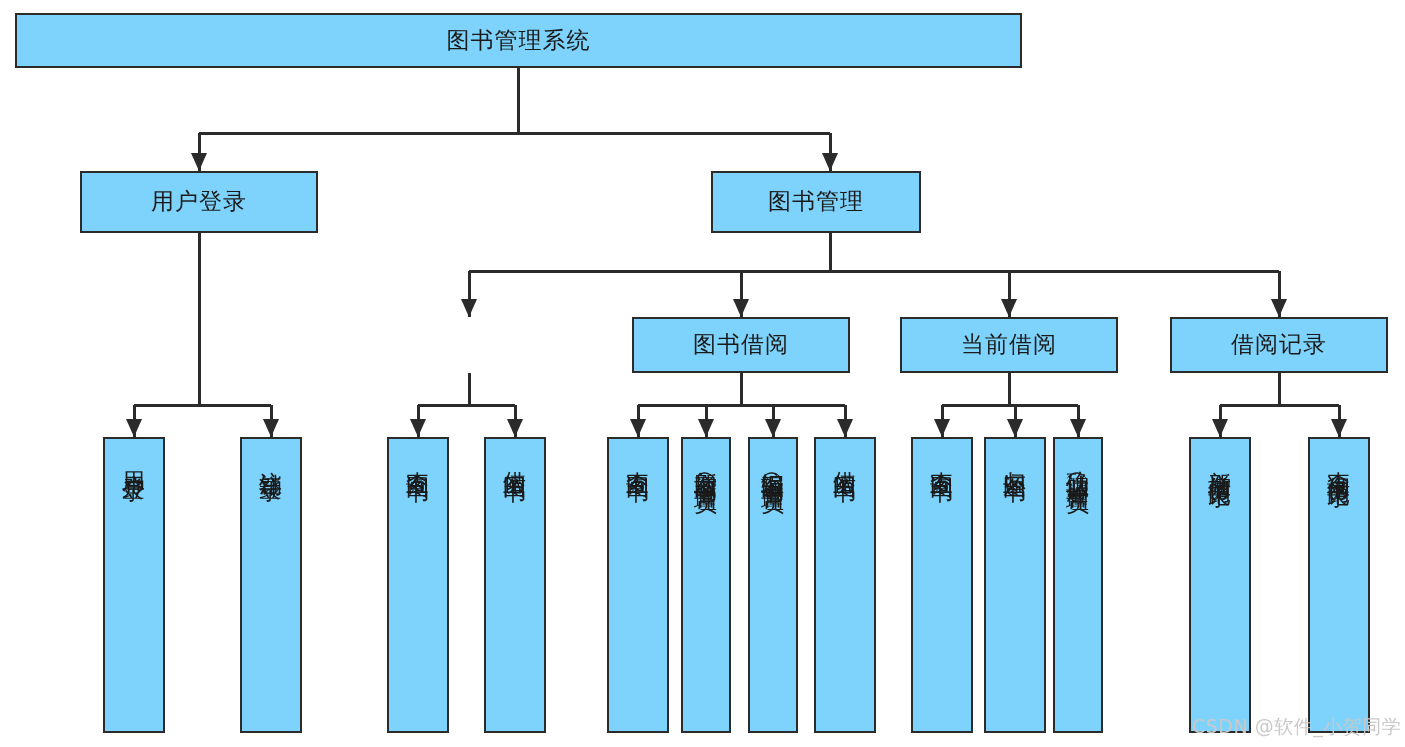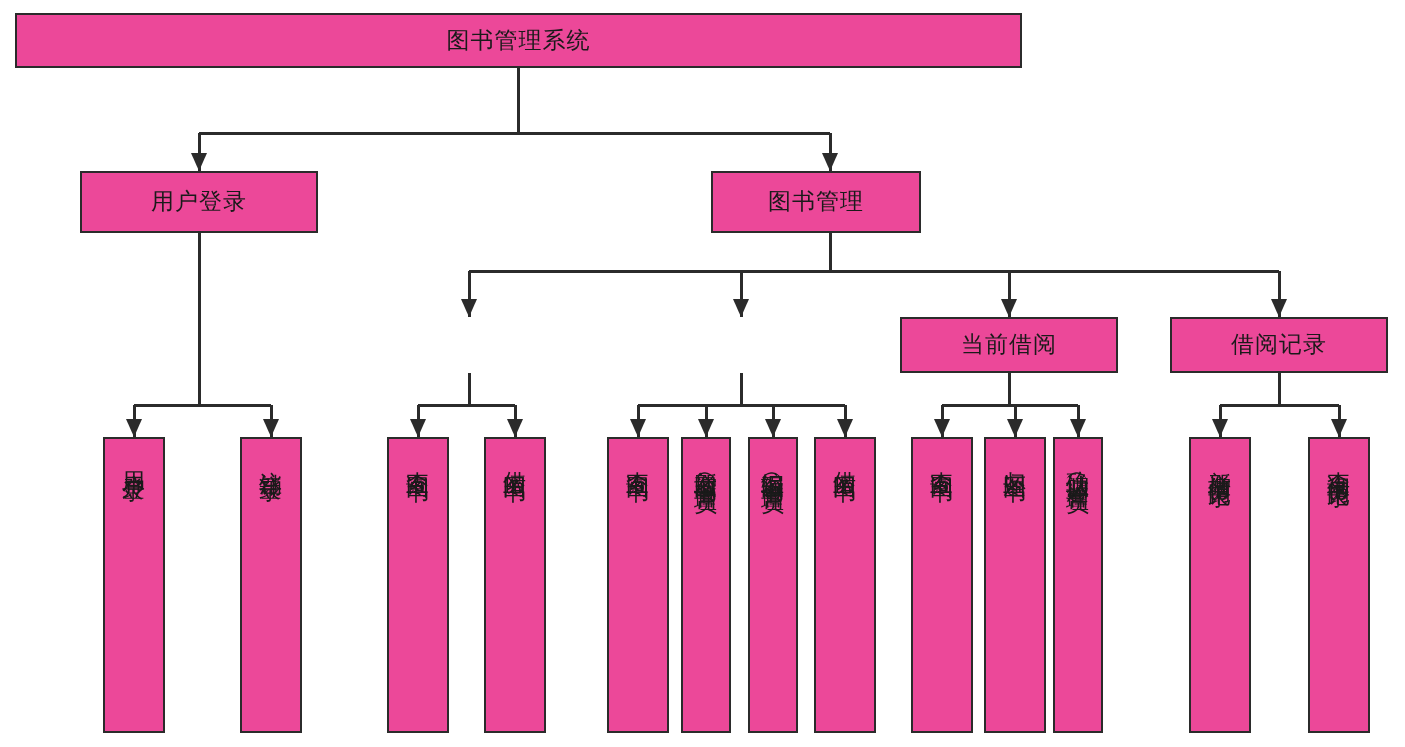--- a/index.html
+++ b/index.html
@@ -16,21 +16,21 @@
     width: 1405px;
     height: 747px;
     background: #ffffff;
     overflow: hidden;
   }
   
   .node {
     position: absolute;
     box-sizing: border-box;
     border: 2.5px solid #2b2b2b;
-    background: #ec4899;
+    background: #7dd3fc;
     color: #1a1a1a;
     display: flex;
     align-items: center;
     justify-content: center;
     text-align: center;
   }
   .node.horiz {
     font-size: 23px;
     letter-spacing: 1px;
     line-height: 1.2;
@@ -88,20 +88,23 @@
     <span>图书管理系统</span>
   </div>
 
   <div class="node horiz" id="node-l2-0" style="left: 80px; top: 171px; width: 238px; height: 62px;">
     <span>用户登录</span>
   </div>
   <div class="node horiz" id="node-l2-1" style="left: 711px; top: 171px; width: 210px; height: 62px;">
     <span>图书管理</span>
   </div>
 
+  <div class="node horiz" id="node-l3-1" style="left: 632px; top: 317px; width: 218px; height: 56px;">
+    <span>图书借阅</span>
+  </div>
   <div class="node horiz" id="node-l3-2" style="left: 900px; top: 317px; width: 218px; height: 56px;">
     <span>当前借阅</span>
   </div>
   <div class="node horiz" id="node-l3-3" style="left: 1170px; top: 317px; width: 218px; height: 56px;">
     <span>借阅记录</span>
   </div>
 
   <div class="node vert" id="node-leaf-0" style="left: 103px; top: 437px; width: 62px; height: 296px;">
     <span class="vlabel">用户登录</span>
   </div>
@@ -190,14 +193,15 @@
       <div class="vline" style="left: 1076.5px; top: 405px; height: 32px;"></div>
       <div class="arrow" style="left: 1070px; top: 419px;"></div>
       <div class="vline" style="left: 1277.5px; top: 373px; height: 32px;"></div>
       <div class="hline" style="left: 1220px; top: 403.5px; width: 119px;"></div>
       <div class="vline" style="left: 1218.5px; top: 405px; height: 32px;"></div>
       <div class="arrow" style="left: 1212px; top: 419px;"></div>
       <div class="vline" style="left: 1337.5px; top: 405px; height: 32px;"></div>
       <div class="arrow" style="left: 1331px; top: 419px;"></div>
     </div>
 
+  <div class="watermark" id="watermark" style="left: 1192px; top: 714px;">CSDN @软件_小贺同学</div>
 
 </div>
 
 </body></html>

